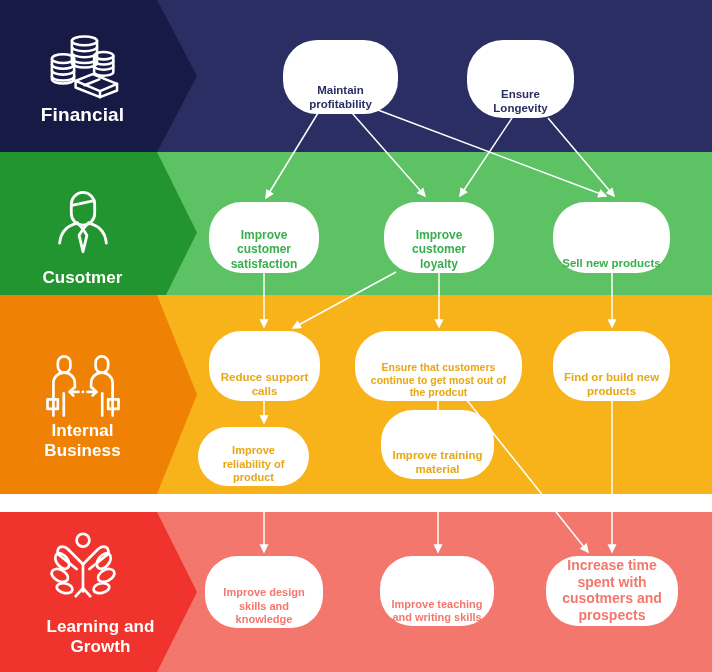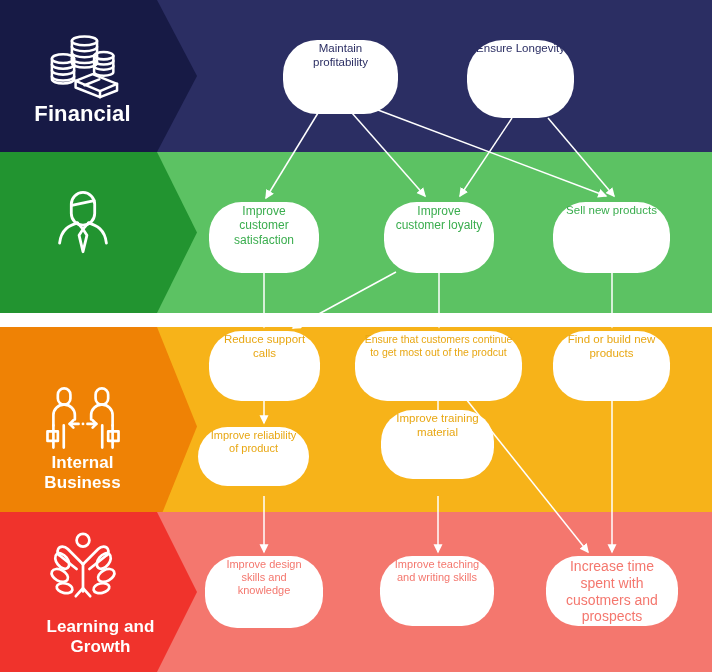--- a/index.html
+++ b/index.html
@@ -47,25 +47,25 @@
     width: 165px;
     display: flex;
     align-items: center;
     justify-content: center;
   }
   
   .node {
     position: absolute;
     background: #ffffff;
     display: flex;
-    align-items: flex-start;
+    align-items: flex-end;
     justify-content: center;
     text-align: center;
     box-sizing: border-box;
-    font-weight: normal;
+    font-weight: bold;
     line-height: 1.2;
     padding: 2px 9px;
     z-index: 6;
   }
   .node span { display: block; }
   #edges {
     position: absolute;
     left: 0;
     top: 0;
     width: 712px;
@@ -93,37 +93,38 @@
       <path d="M65 39c0 2.8 5.8 5 13 5s13-2.2 13-5M65 46c0 2.8 5.8 5 13 5s13-2.2 13-5"></path>
       <ellipse cx="23" cy="36" rx="15" ry="6"></ellipse>
       <path d="M8 36v28c0 3.1 6.7 5.6 15 5.6s15-2.5 15-5.6V36"></path>
       <path d="M8 44c0 3.1 6.7 5.6 15 5.6s15-2.5 15-5.6M8 52c0 3.1 6.7 5.6 15 5.6s15-2.5 15-5.6M8 60c0 3.1 6.7 5.6 15 5.6s15-2.5 15-5.6"></path>
       <path d="M40 66 L63 57 L96 70 L73 80 z"></path>
       <path d="M40 66v9l33 13v-8"></path>
       <path d="M96 70v9L73 88"></path>
       <path d="M52 72 L72 64"></path>
     </svg>
         </div>
-        <div class="band-label" style="font-size: 22px; bottom: 26px;">Financial</div>
+        <div class="band-label" style="font-size: 19px; bottom: 26px;">Financial</div>
       </div>
       <div class="band" style="top: 152px; height: 161px;">
         <div class="band-bg" style="background: rgb(92, 194, 99);"></div>
         <div class="band-chevron" style="background: rgb(34, 148, 48); clip-path: polygon(0px 0px, 157px 0px, 197px 50%, 157px 100%, 0px 100%);"></div>
         <div class="band-icon" style="top: 16px; height: 115px;">
     <svg viewBox="0 0 100 100" width="78" height="78" fill="none" stroke="#ffffff" stroke-width="3.6" stroke-linejoin="round" stroke-linecap="round">
       <path d="M35 22a15 15 0 0 1 30 0v12a15 15 0 0 1-30 0z"></path>
       <path d="M35.6 23.5 L64.4 17.5"></path>
       <path d="M43 46 L50 54 L57 46"></path>
       <path d="M50 54 L45 62 L50 83 L55 62 z"></path>
       <path d="M43 46 C33 49 22 54 20 72"></path>
       <path d="M57 46 C67 49 78 54 80 72"></path>
     </svg>
         </div>
-      </div>
-      <div class="band" style="top: 327px; height: 199px; border-radius: 15px;">
+        <div class="band-label" style="font-size: 17px; bottom: 26px;">Cusotmer</div>
+      </div>
+      <div class="band" style="top: 295px; height: 199px; border-radius: 15px;">
         <div class="band-bg" style="background: rgb(247, 179, 25);"></div>
         <div class="band-chevron" style="background: rgb(239, 130, 5); clip-path: polygon(0px 0px, 157px 0px, 197px 50%, 157px 100%, 0px 100%);"></div>
         <div class="band-icon" style="top: 14px; height: 153px;">
     <svg viewBox="0 0 100 100" width="74" height="74" fill="none" stroke="#ffffff" stroke-width="3.6" stroke-linejoin="round" stroke-linecap="round">
       <rect x="16" y="10" width="17" height="22" rx="8.5"></rect>
       <rect x="67" y="10" width="17" height="22" rx="8.5"></rect>
       <path d="M10 60V46a14 14 0 0 1 14-14h1a14 14 0 0 1 14 14v6"></path>
       <path d="M90 60V46a14 14 0 0 0-14-14h-1a14 14 0 0 0-14 14v6"></path>
       <path d="M10 60v30M24 60v30M76 60v30M90 60v30"></path>
       <rect x="2" y="68" width="14" height="13"></rect>

